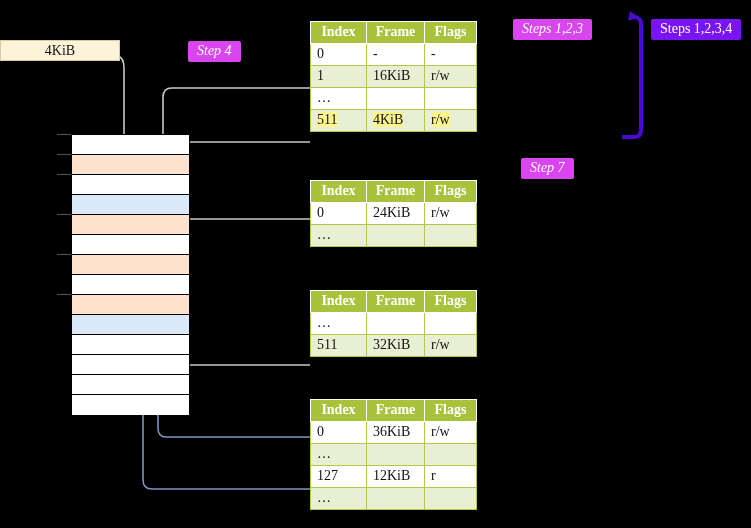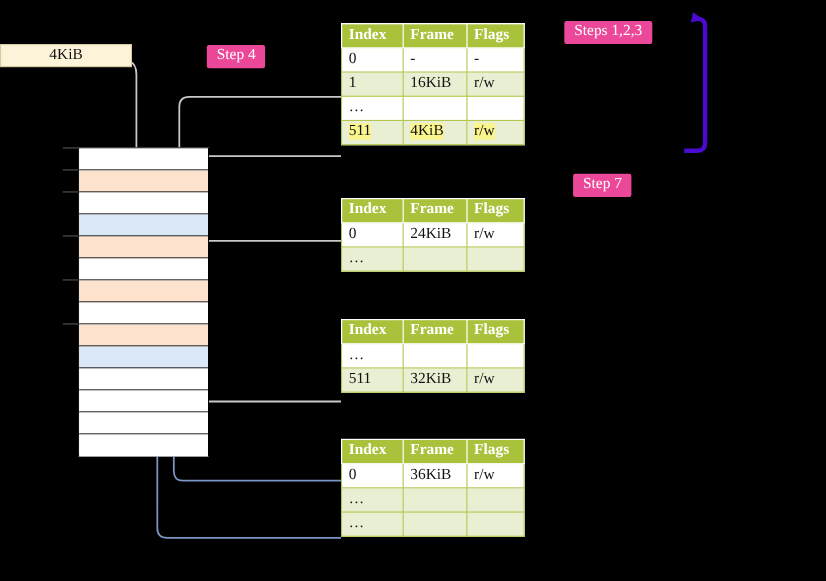--- a/index.html
+++ b/index.html
@@ -50,21 +50,21 @@
   
   .badge {
     position: absolute;
     padding: 2px 9px 3px 9px;
     font-size: 14px;
     color: #ffffff;
     border-radius: 2px;
     white-space: nowrap;
     line-height: 16px;
   }
-  .badge-red { background: #ec4899; }
+  .badge-red { background: #d946ef; font-style: italic; }
   .badge-purple { background: #7b14f5; }
 
   #badge-step0   { left: 188px; top: 41px; }
   #badge-step123 { left: 513px; top: 19px; }
   #badge-step1234{ left: 651px; top: 19px; }
   #badge-step4   { left: 521px; top: 158px; }
 
   
   #memcol {
     position: absolute;
@@ -103,21 +103,21 @@
     border-collapse: collapse;
     border: 1px solid #9aa832;
     background: #ffffff;
     font-size: 14px;
     color: #111;
   }
   .ptable th {
     background: #a8c23c;
     color: #ffffff;
     font-weight: bold;
-    text-align: left;
+    text-align: center;
     padding: 2px 6px 3px 6px;
     border: 1px solid #ffffff;
     font-size: 14px;
     height: 19px;
     box-sizing: border-box;
   }
   .ptable td {
     padding: 2px 6px 3px 6px;
     border: 1px solid #b4c64e;
     height: 19px;
@@ -176,20 +176,21 @@
 
     <path d="M622,137 L634,137 Q641,137 641,130 L641,24 Q641,18 635,17 L630,16" fill="none" stroke="#4b0ad0" stroke-width="4" marker-end="url(#ah-purple)"></path>
   </svg>
 
   <div class="size-box">
     <span>4KiB</span>
   </div>
 
   <div id="badge-step0" class="badge badge-red">Step 4</div>
   <div id="badge-step123" class="badge badge-red">Steps 1,2,3</div>
+  <div id="badge-step1234" class="badge badge-purple">Steps 1,2,3,4</div>
   <div id="badge-step4" class="badge badge-red">Step 7</div>
 
   <div id="memcol">
       <div class="memrow mem-white" style="top: 0px;"></div>
       <div class="memrow mem-orange" style="top: 20px;"></div>
       <div class="memrow mem-white" style="top: 40px;"></div>
       <div class="memrow mem-blue" style="top: 60px;"></div>
       <div class="memrow mem-orange" style="top: 80px;"></div>
       <div class="memrow mem-white" style="top: 100px;"></div>
       <div class="memrow mem-orange" style="top: 120px;"></div>
@@ -298,20 +299,25 @@
         <tr class="odd">
           <td class="col-index">0</td>
           <td class="col-frame">36KiB</td>
           <td class="col-flags">r/w</td>
         </tr>
         <tr class="even">
           <td class="col-index">…</td>
           <td class="col-frame"></td>
           <td class="col-flags"></td>
         </tr>
+        <tr class="odd">
+          <td class="col-index">127</td>
+          <td class="col-frame">12KiB</td>
+          <td class="col-flags">r</td>
+        </tr>
         <tr class="even">
           <td class="col-index">…</td>
           <td class="col-frame"></td>
           <td class="col-flags"></td>
         </tr>
       </tbody>
   </table>
 
 </div>
 

